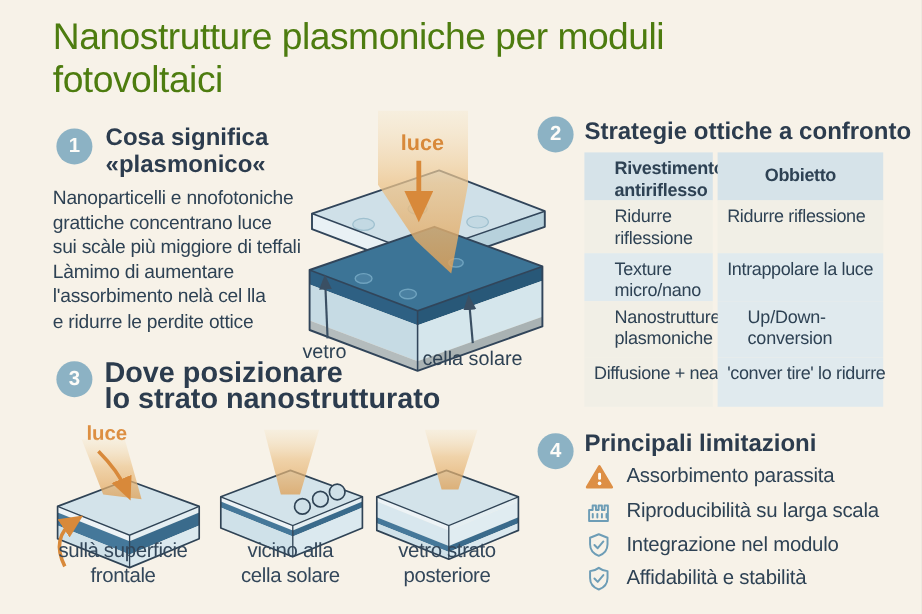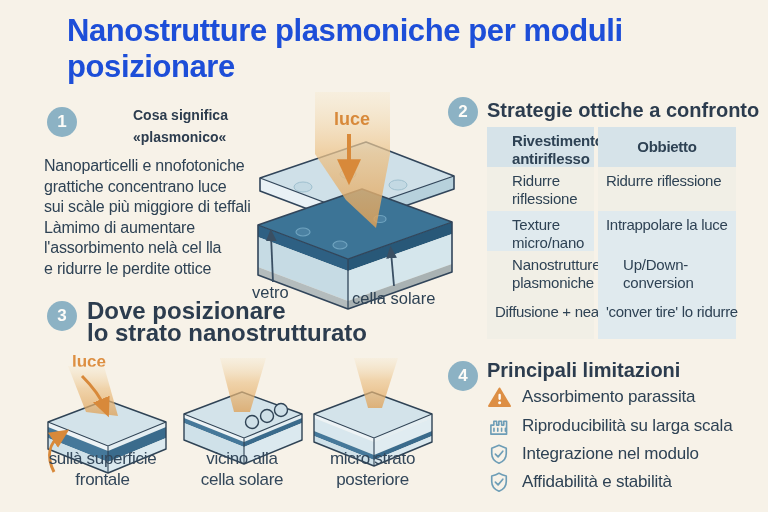--- a/index.html
+++ b/index.html
@@ -5,35 +5,34 @@
   * { margin:0; padding:0; box-sizing:border-box; }
   html,body { background:#e8e4da; }
   .canvas {
     position:relative; width:768px; height:512px; overflow:hidden;
     background:#f7f2e8;
     font-family:"Liberation Sans","DejaVu Sans",sans-serif;
     color:#2c3c4e;
   }
   .title {
     position:absolute; left:44px; top:13px; width:700px;
-    font-size:31px; font-weight:700; line-height:36px; letter-spacing:-0.4px;
-    color:#1d4ed8;
-    margin-left:23px;
+    font-size:31px; font-weight:400; line-height:36px; letter-spacing:-0.4px;
+    color:#4d7c0f;
   }
   .badge {
     position:absolute; width:30px; height:30px; border-radius:50%;
     background:#8cb2c4; color:#fdfcf8; font-size:17px; font-weight:700;
     display:flex; align-items:center; justify-content:center;
   }
   #badge1 { left:47px;  top:107px; }
   #badge2 { left:448px; top:97px;  }
   #badge3 { left:47px;  top:301px; }
   #badge4 { left:448px; top:361px; }
   .sec-heading { position:absolute; font-weight:700; color:#2c3c4e; }
-  #s1-heading { left:88px;  top:104px; font-size:14px; line-height:22px;margin-left:45px; }
+  #s1-heading { left:88px;  top:104px; font-size:20px; line-height:22px; }
   #s2-heading { left:487px; top:99px;  font-size:20px; }
   #s3-heading { left:87px;  top:300px; font-size:24px; line-height:22px; }
   #s4-heading { left:487px; top:359px; font-size:20px; }
   .body-text {
     position:absolute; left:44px; top:156px;
     font-size:16px; line-height:20.5px; color:#2e4254; letter-spacing:-0.2px;
   }
   
   .strategy-table {
     position:absolute; left:487px; top:127px;
@@ -92,21 +91,21 @@
     <marker id="ah-dark" markerWidth="8" markerHeight="8" refX="3.5" refY="3" orient="auto">
       <path d="M0,0 L7,3 L0,6 Z" fill="#3a4f63"></path>
     </marker>
   </defs>
 </svg>
 
 <div class="canvas">
 
   <div class="title">
     <div>Nanostrutture plasmoniche per moduli</div>
-    <div>posizionare</div>
+    <div>fotovoltaici</div>
   </div>
 
   <div class="badge" id="badge1">1</div>
   <div class="badge" id="badge2">2</div>
   <div class="badge" id="badge3">3</div>
   <div class="badge" id="badge4">4</div>
 
   <div class="sec-heading" id="s1-heading">
     <div>Cosa significa</div>
     <div>«plasmonico«</div>
@@ -229,21 +228,21 @@
 
   <div class="caption" id="cap1">
     <div>sullà superficie</div>
     <div>frontale</div>
   </div>
   <div class="caption" id="cap2">
     <div>vicino alla</div>
     <div>cella solare</div>
   </div>
   <div class="caption" id="cap3">
-    <div>micro strato</div>
+    <div>vetro strato</div>
     <div>posteriore</div>
   </div>
 
   <div class="sec-heading" id="s4-heading">Principali limitazioni</div>
 
   <div class="limit-row" id="lim0">
     <span class="icon">
       <svg width="23" height="21" viewBox="0 0 24 22">
         <path d="M12,1.5 L23,20 H1 Z" fill="#dd8f45" stroke="#dd8f45" stroke-width="2" stroke-linejoin="round"></path>
         <rect x="10.9" y="7.2" width="2.5" height="6.3" rx="1.2" fill="#fdfcf8"></rect>

